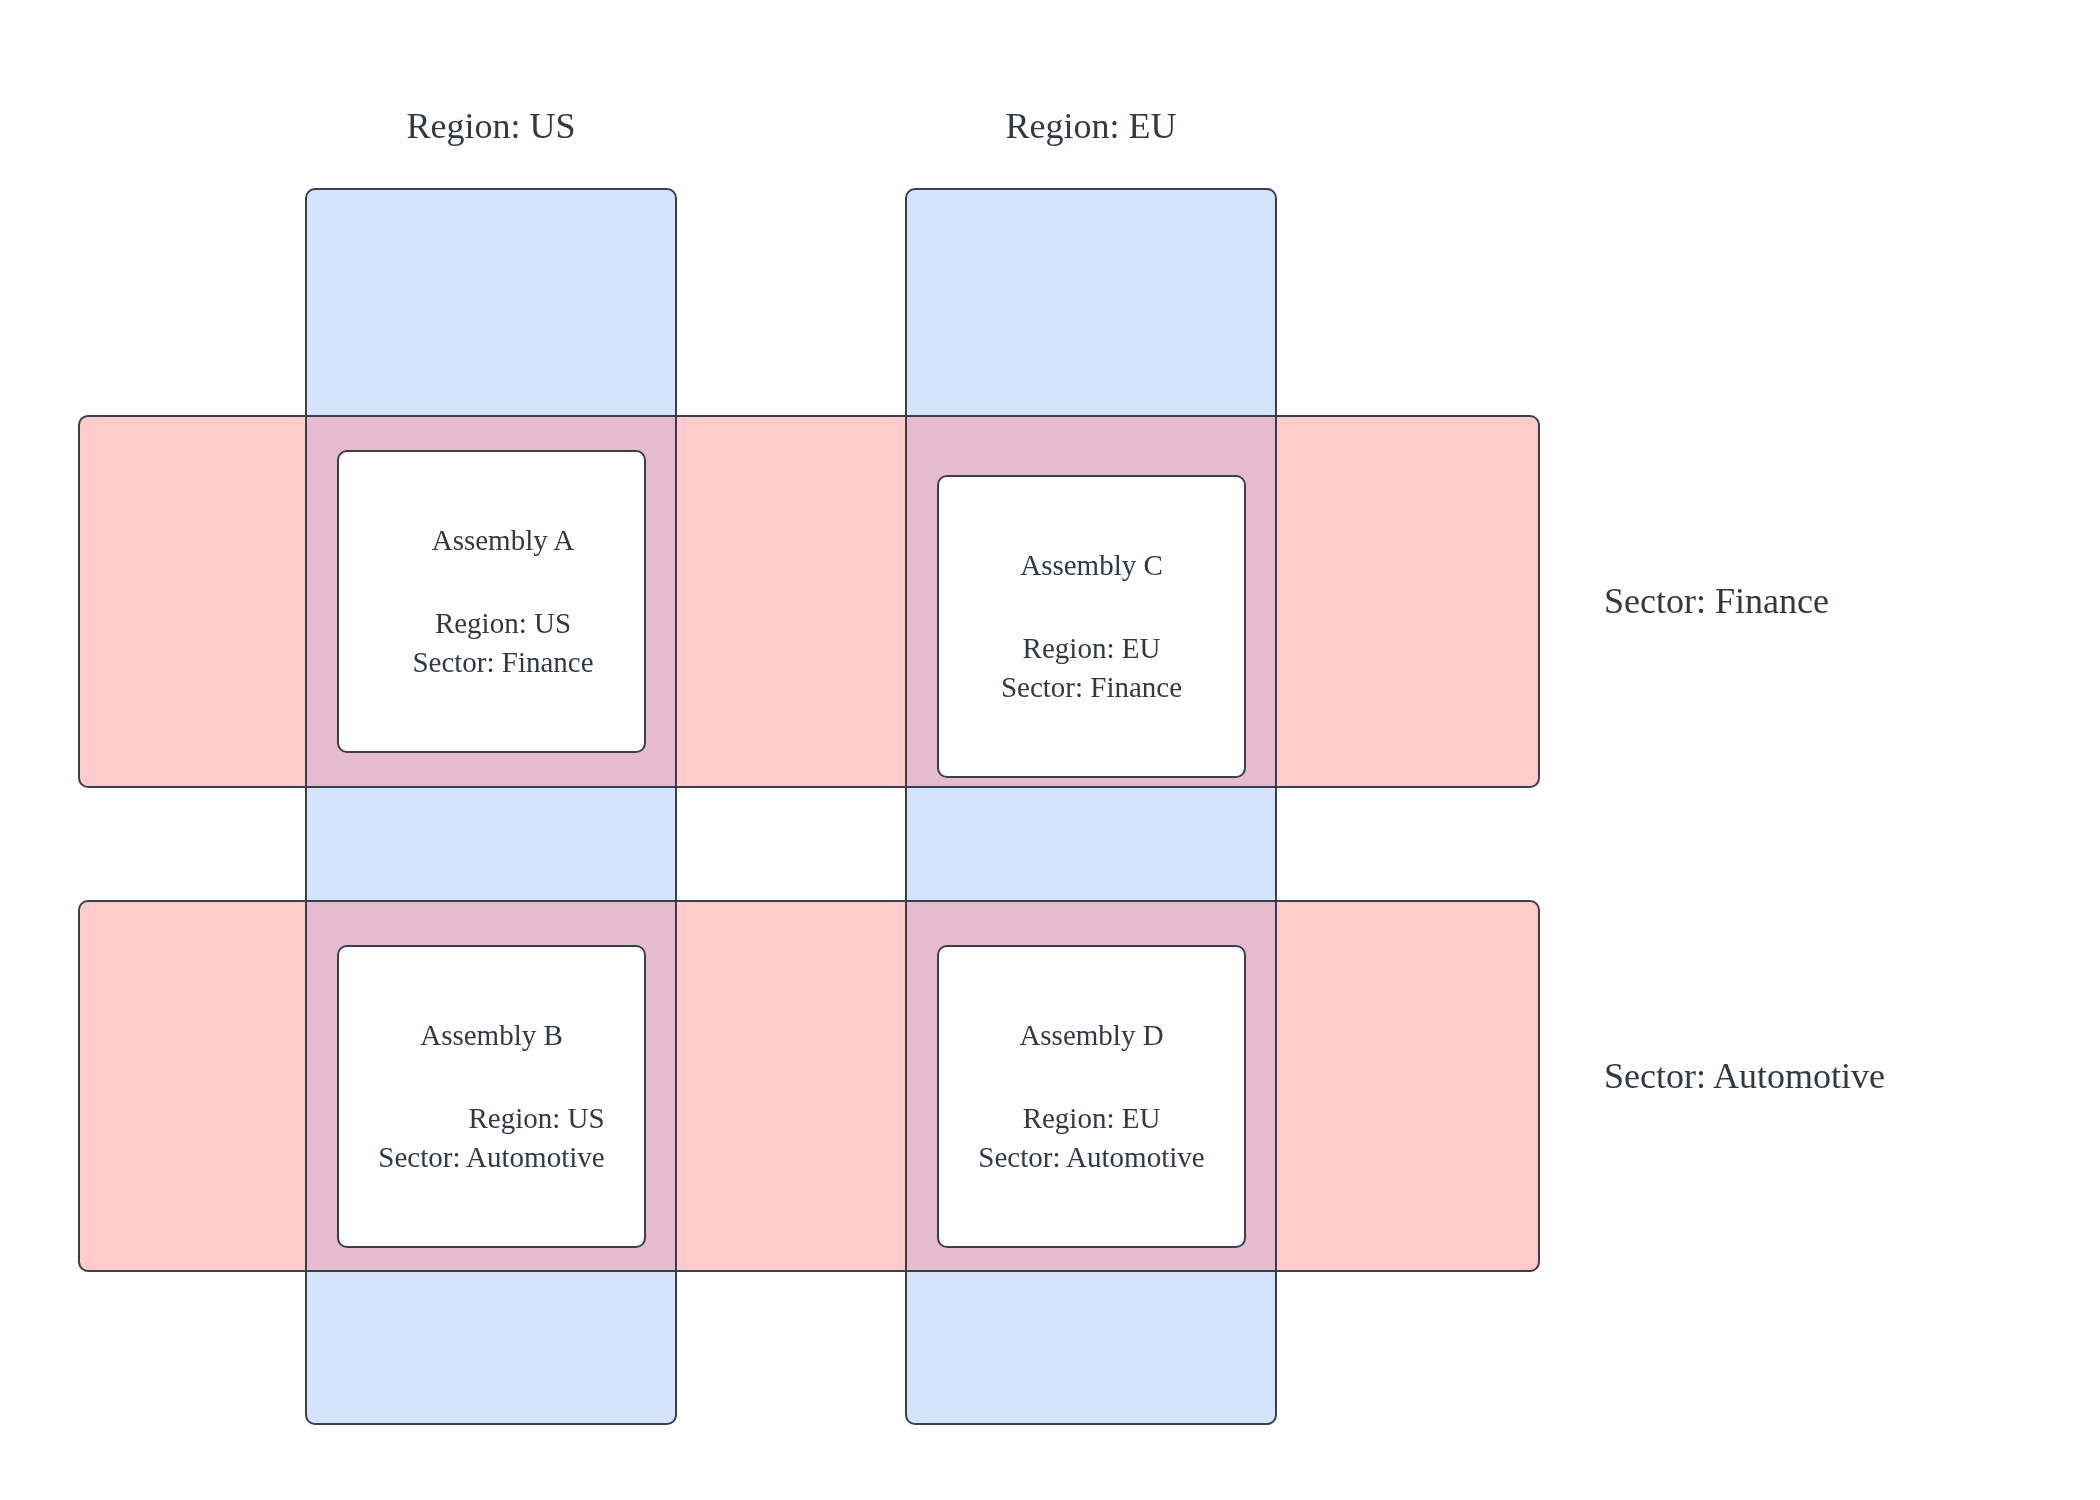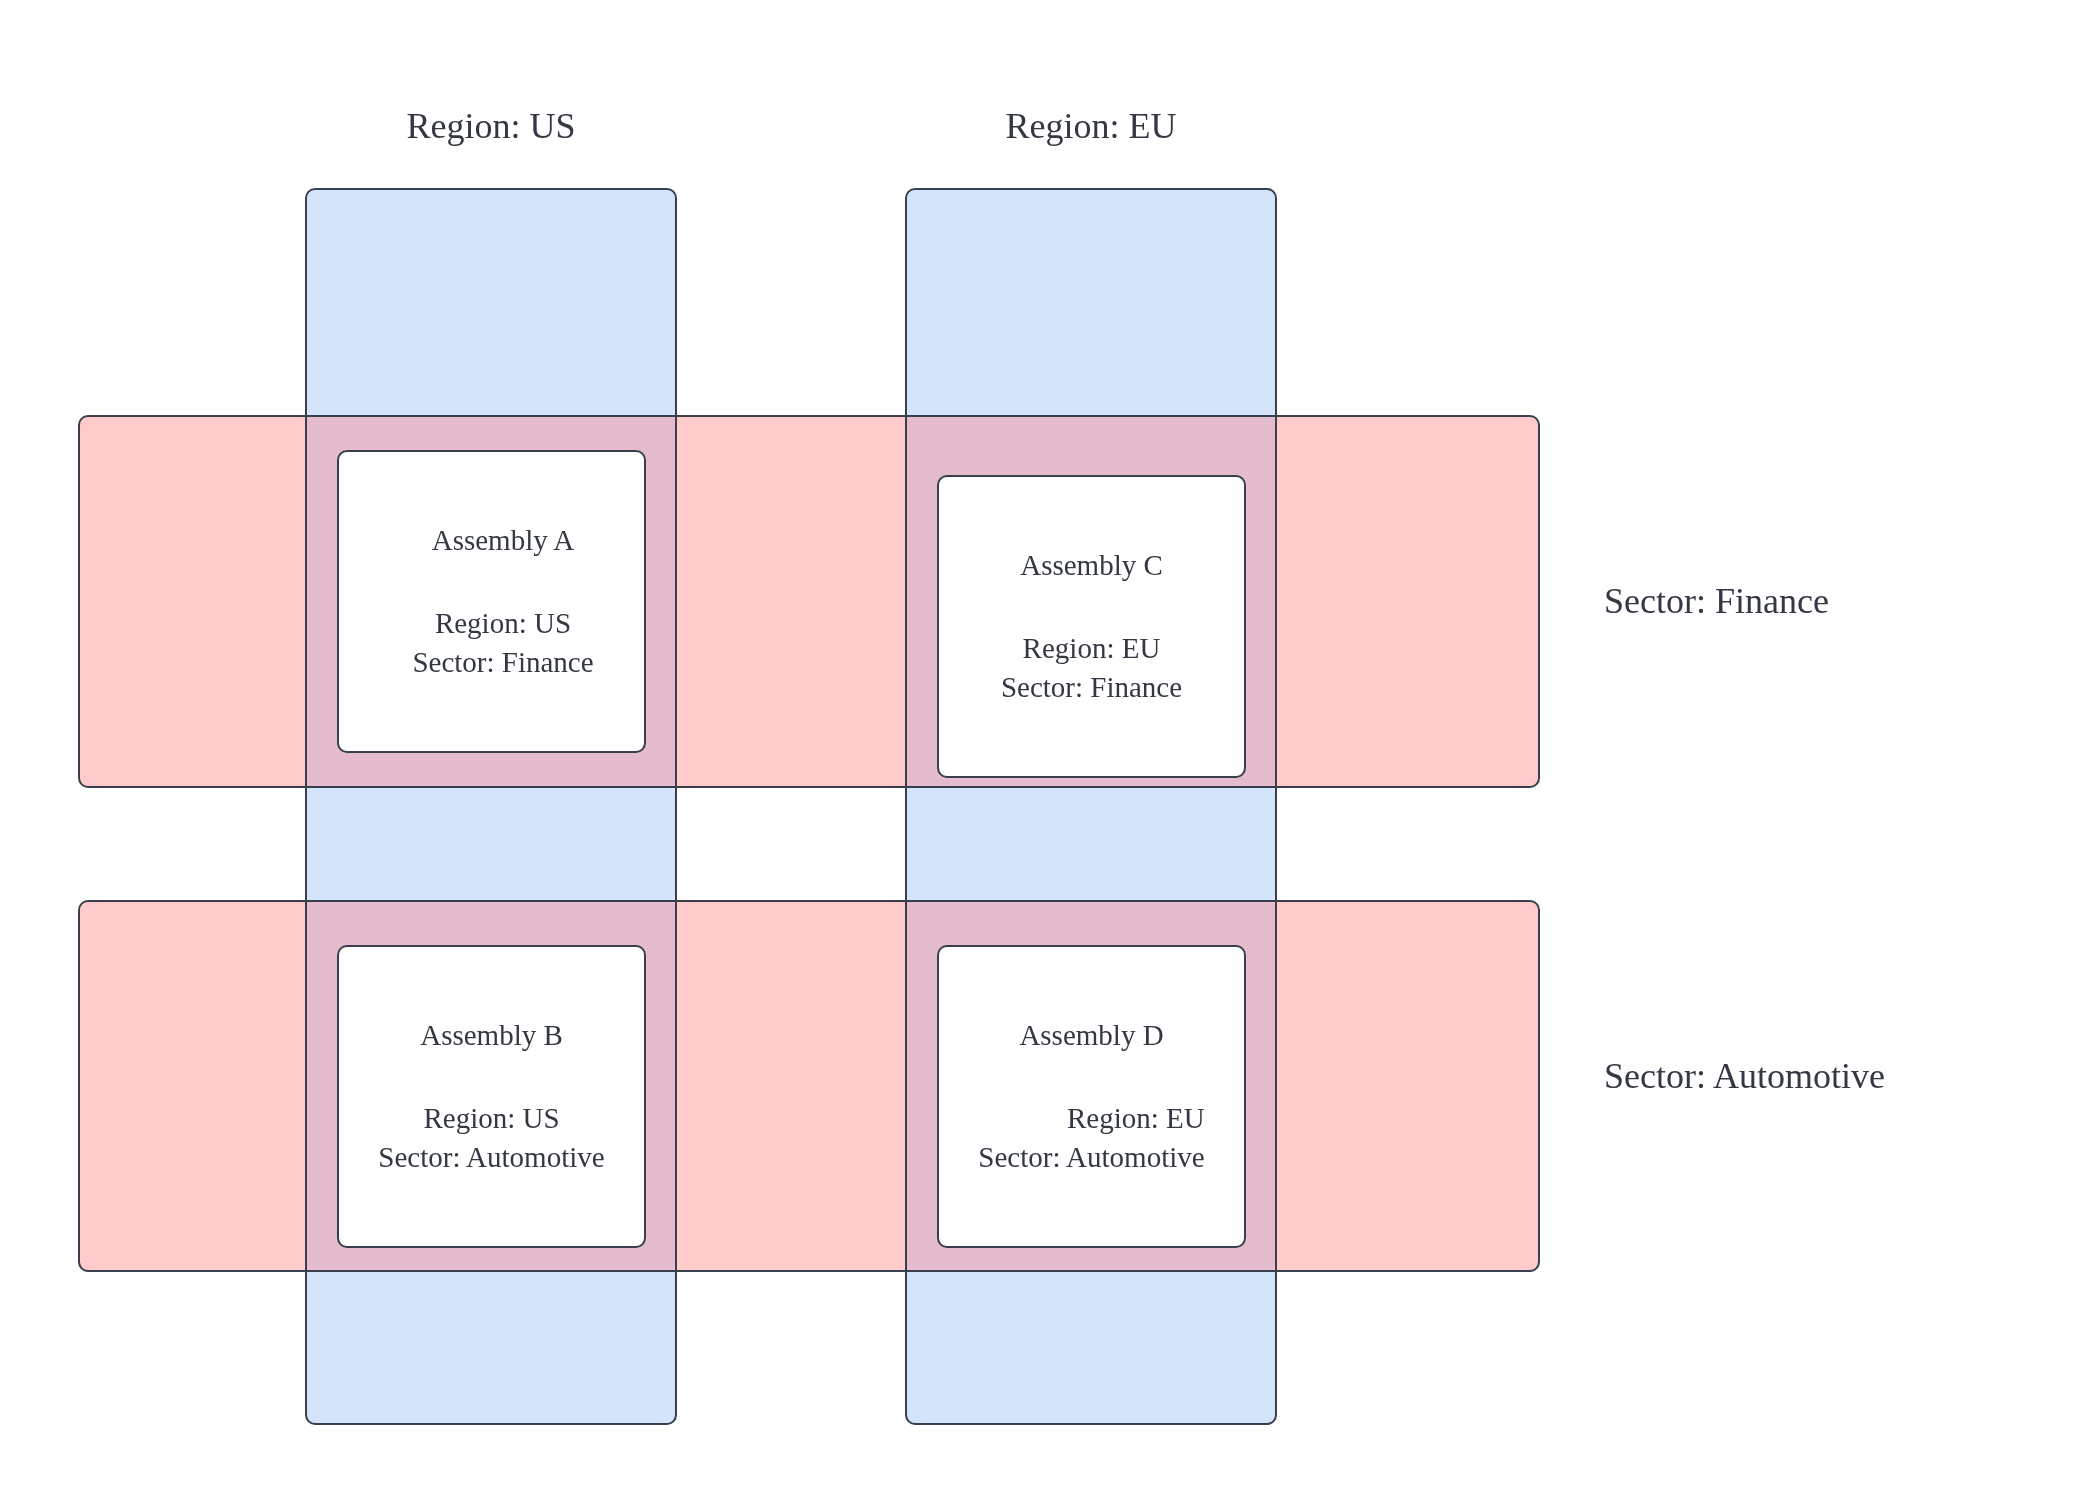--- a/index.html
+++ b/index.html
@@ -140,29 +140,29 @@
   </div>
 
   <div class="node" style="left:937px; top:450px; width:309px; height:303px;margin-top:25px;">
     <div class="node-title">Assembly C</div>
     <div class="node-meta">
       <div>Region: EU</div>
       <div>Sector: Finance</div>
     </div>
   </div>
 
-  <div class="node" style="left:337px; top:945px; width:309px; height:303px;">
+  <div class="node" style="left:337px; top:945px; width:309px; height:303px;text-align:right;">
     <div class="node-title">Assembly B</div>
     <div class="node-meta">
       <div>Region: US</div>
       <div>Sector: Automotive</div>
     </div>
   </div>
 
-  <div class="node" style="left:937px; top:945px; width:309px; height:303px;text-align:right;">
+  <div class="node" style="left:937px; top:945px; width:309px; height:303px;">
     <div class="node-title">Assembly D</div>
     <div class="node-meta">
       <div>Region: EU</div>
       <div>Sector: Automotive</div>
     </div>
   </div>
 
 </div>
 
 </body></html>

